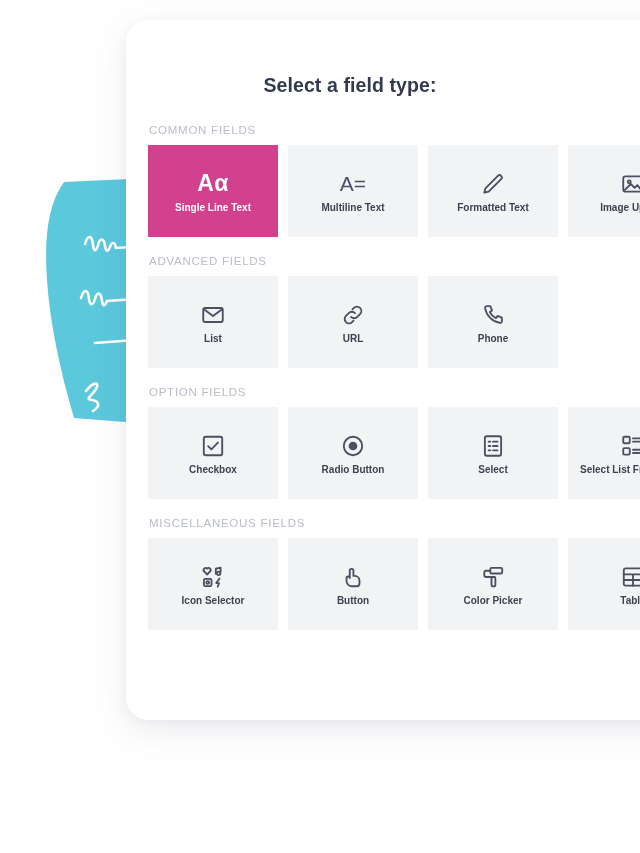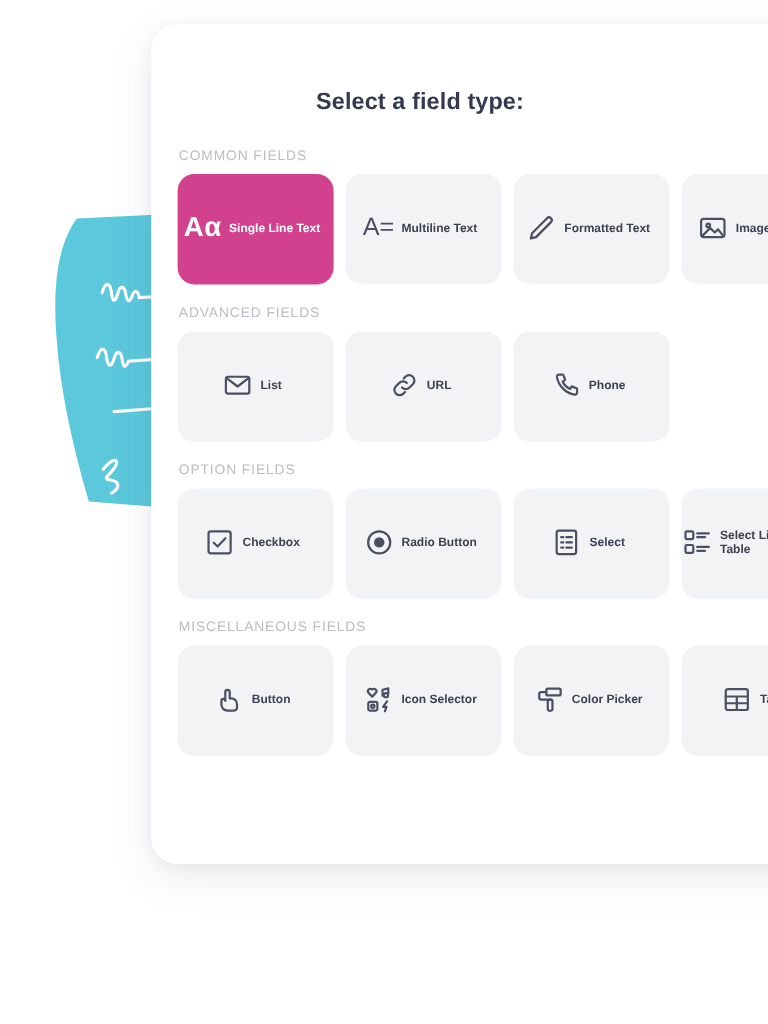--- a/index.html
+++ b/index.html
@@ -81,22 +81,23 @@
     display: flex;
     flex-wrap: nowrap;
     gap: 10px;
   }
 
   .card {
     flex: 0 0 130px;
     width: 130px;
     height: 92px;
     background: #f2f3f5;
-    border-radius: 14px;
+    border-radius: 0;
     display: flex;
+    flex-direction: column;
     align-items: center;
     justify-content: center;
     cursor: pointer;
     user-select: none;
   }
 
   .card.selected {
     background: #d1418d;
   }
 
@@ -268,41 +269,41 @@
               <div class="card-label">Select List From Table</div>
             </div>
           </div>
         </div>
         <div class="section">
           <div class="section-label">MISCELLANEOUS FIELDS</div>
           <div class="card-row">
             <div class="card">
               <div class="card-icon">
                 <svg width="26" height="26" viewBox="0 0 24 24" fill="none" stroke="currentColor" stroke-width="1.7" stroke-linecap="round" stroke-linejoin="round">
-                  <path d="M9 12V6.2a1.7 1.7 0 0 1 3.4 0V11h1.1a4.5 4.5 0 0 1 4.5 4.5V18a2.5 2.5 0 0 1-2.5 2.5h-4.8A4.7 4.7 0 0 1 6 15.8V13a1.5 1.5 0 0 1 3 0z"></path>
-                </svg>
-              </div>
-              <div class="card-label">Button</div>
-            </div>
-            <div class="card">
-              <div class="card-icon">
-                <svg width="26" height="26" viewBox="0 0 24 24" fill="none" stroke="currentColor" stroke-width="1.7" stroke-linecap="round" stroke-linejoin="round">
                   <path d="M6.6 4.2a1.9 1.9 0 0 0-2.7 2.7l2.7 2.8 2.7-2.8a1.9 1.9 0 0 0-2.7-2.7z"></path>
                   <path d="M14.6 9V4.4l4.4-1v4"></path>
                   <circle cx="17.2" cy="8.6" r="1.6"></circle>
                   <rect x="3.6" y="13.8" width="7" height="6.6" rx="1.3"></rect>
                   <circle cx="7.1" cy="17.1" r="1.3"></circle>
                   <path d="M18 13.4 15 17.6h2.6L16.4 21"></path>
                 </svg>
               </div>
               <div class="card-label">Icon Selector</div>
             </div>
             <div class="card">
               <div class="card-icon">
                 <svg width="26" height="26" viewBox="0 0 24 24" fill="none" stroke="currentColor" stroke-width="1.7" stroke-linecap="round" stroke-linejoin="round">
+                  <path d="M9 12V6.2a1.7 1.7 0 0 1 3.4 0V11h1.1a4.5 4.5 0 0 1 4.5 4.5V18a2.5 2.5 0 0 1-2.5 2.5h-4.8A4.7 4.7 0 0 1 6 15.8V13a1.5 1.5 0 0 1 3 0z"></path>
+                </svg>
+              </div>
+              <div class="card-label">Button</div>
+            </div>
+            <div class="card">
+              <div class="card-icon">
+                <svg width="26" height="26" viewBox="0 0 24 24" fill="none" stroke="currentColor" stroke-width="1.7" stroke-linecap="round" stroke-linejoin="round">
                   <rect x="9.5" y="3.6" width="11" height="5.2" rx="1.2"></rect>
                   <path d="M9.5 6.2H5.6A1.6 1.6 0 0 0 4 7.8v2.6a1.6 1.6 0 0 0 1.6 1.6h7.9"></path>
                   <rect x="10.6" y="12" width="3.6" height="8.6" rx="1.5"></rect>
                 </svg>
               </div>
               <div class="card-label">Color Picker</div>
             </div>
             <div class="card">
               <div class="card-icon">
                 <svg width="26" height="26" viewBox="0 0 24 24" fill="none" stroke="currentColor" stroke-width="1.7" stroke-linecap="round" stroke-linejoin="round">

